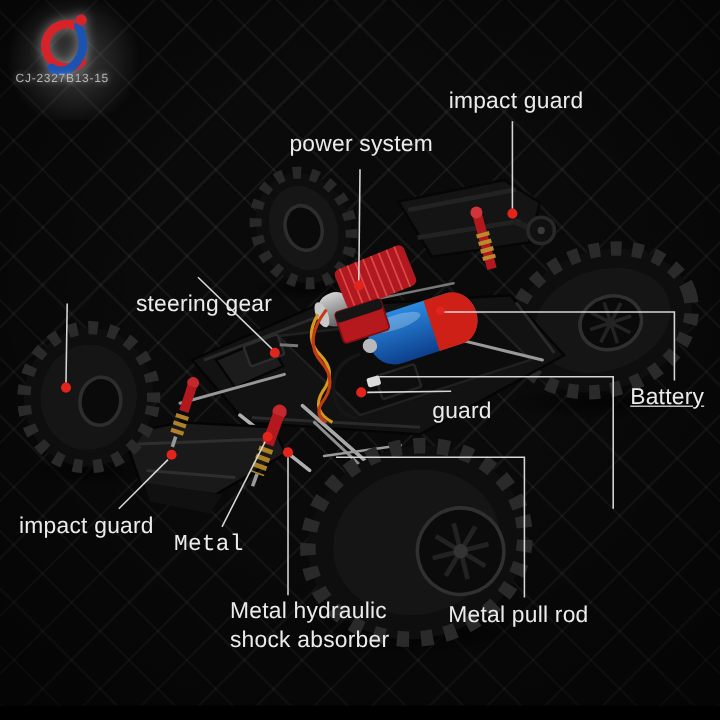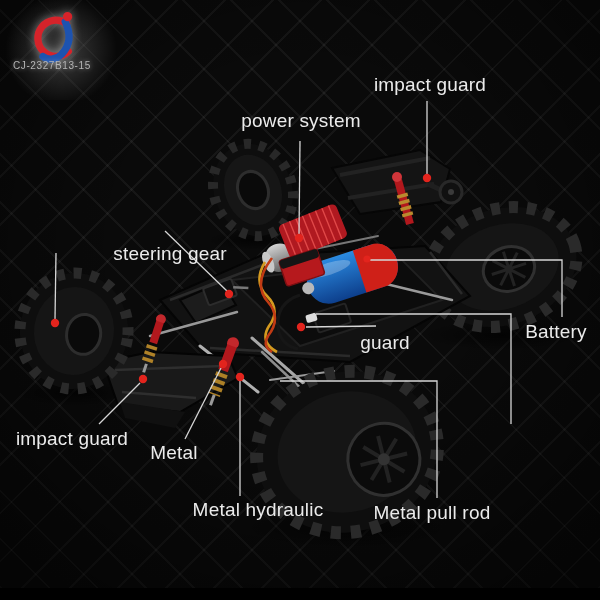--- a/index.html
+++ b/index.html
@@ -208,23 +208,24 @@
       <circle class="dot" cx="143" cy="379" r="4.2"></circle>
       <circle class="dot" cx="223" cy="364" r="4.2"></circle>
       <circle class="dot" cx="240" cy="377" r="4.2"></circle>
     </g>
   </svg>
 
   <div class="label" style="left:430px;top:73px;">impact guard</div>
   <div class="label" style="left:301px;top:109px;">power system</div>
   <div class="label" style="left:170px;top:202px;margin-top:40px;">steering gear</div>
   <div class="label" style="left:385px;top:331px;">guard</div>
-  <div class="label" style="left:556px;top:320px;">Battery</div>
+  <div class="label" style="left:556px;top:320px;text-decoration:underline;">Battery</div>
   <div class="label" style="left:72px;top:427px;">impact guard</div>
-  <div class="label" style="left:174px;top:441px;">
+  <div class="label" style="left:174px;top:441px;font-family:Liberation Mono, monospace;">
     <div>Metal</div>
   </div>
   <div class="label" style="left:242px;top:498px;margin-left:16px;">
     <div>Metal hydraulic</div>
+    <div>shock absorber</div>
   </div>
   <div class="label" style="left:432px;top:501px;">Metal pull rod</div>
 
 </div>
 
 </body></html>

